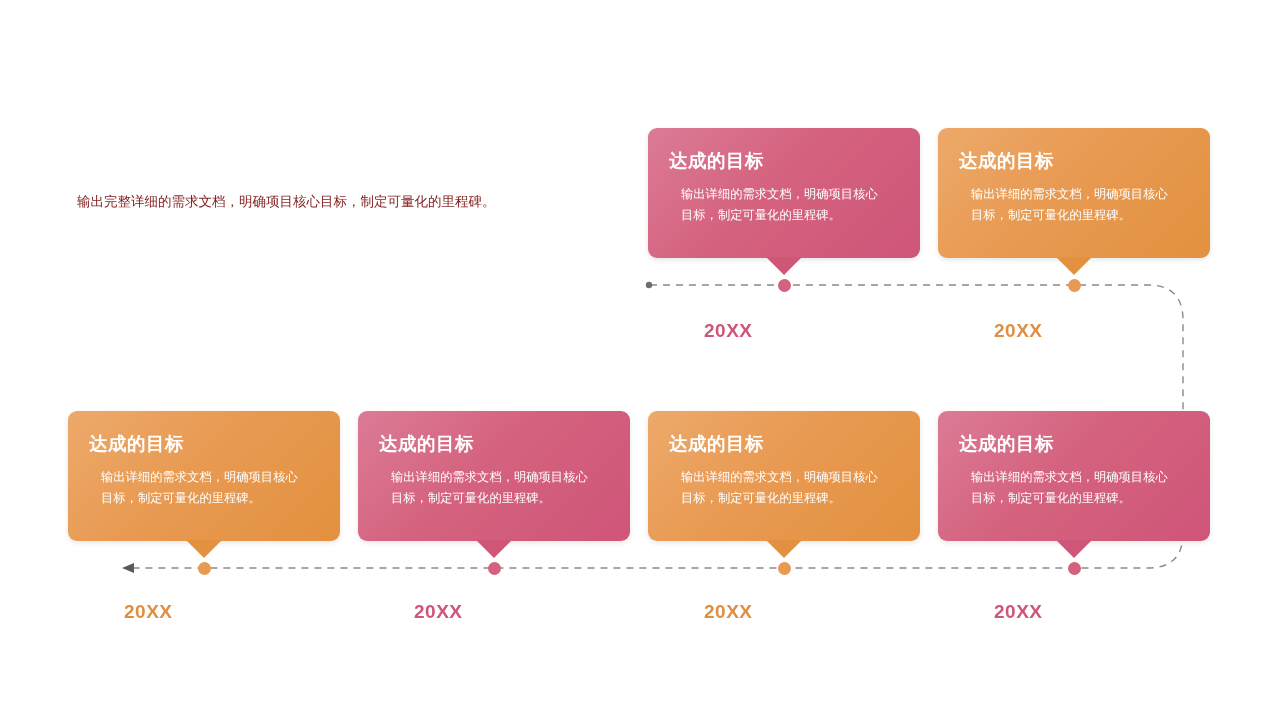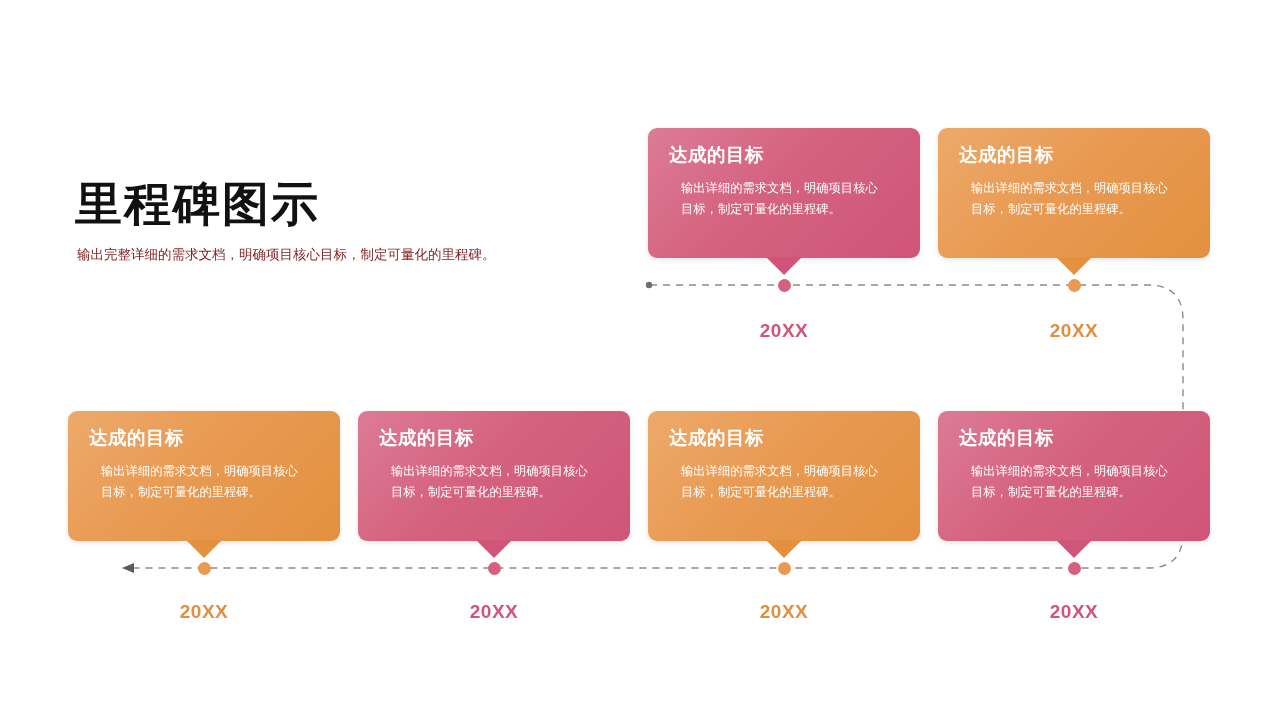--- a/index.html
+++ b/index.html
@@ -53,21 +53,21 @@
     pointer-events: none;
   }
 
   
   .card {
     position: absolute;
     width: 272px;
     height: 130px;
     border-radius: 9px;
     box-sizing: border-box;
-    padding: 16px 21px 0 21px;
+    padding: 22px 21px 0 21px;
     color: #ffffff;
     box-shadow: 0 2px 5px rgba(0,0,0,0.10);
     font-family: Liberation Serif, serif;
   }
   .card.pink {
     background: linear-gradient(135deg, #dc7b96 0%, #d4627e 45%, #cf5579 100%);
   }
   .card.orange {
     background: linear-gradient(135deg, #eda96a 0%, #e89a52 45%, #e3913f 100%);
   }
@@ -108,35 +108,33 @@
     margin-top: -6.5px;
   }
   .dot.pink   { background: #d4627e; }
   .dot.orange { background: #e89a52; }
 
   
   .year {
     position: absolute;
     width: 160px;
     margin-left: -80px;
-    text-align: center;
     font-size: 19px;
     font-weight: 700;
     letter-spacing: 0.5px;
   }
   .year.pink   { color: #cf5579; }
   .year.orange { color: #e08e42; }
 </style>
 </head>
 <body>
 
 <div id="slide">
 
   <div id="heading">
-    <h1 id="page-title">里程碑图示</h1>
     <p id="page-subtitle">输出完整详细的需求文档，明确项目核心目标，制定可量化的里程碑。</p>
   </div>
 
   <svg id="connectors" viewBox="0 0 1280 720" width="1280" height="720">
 
     <path d="M 650 285 L 1148 285 Q 1183 285 1183 320 L 1183 533 Q 1183 568 1148 568 L 134 568" fill="none" stroke="#8a8a8a" stroke-width="1.4" stroke-dasharray="7 6" stroke-linecap="butt"></path>
 
     <circle cx="649" cy="285" r="3.2" fill="#6e6e6e"></circle>
 
     <path d="M 122 568 L 134 563 L 134 573 Z" fill="#5a5a5a"></path>

